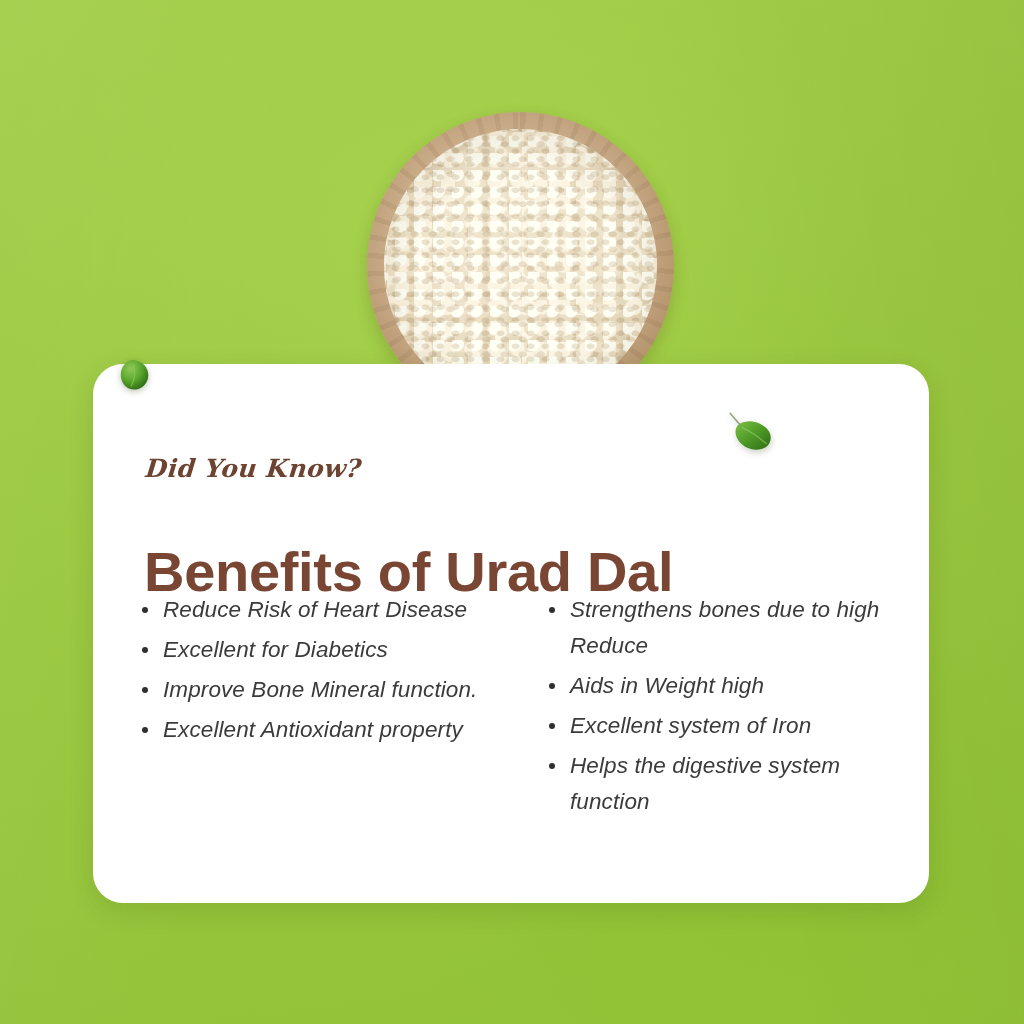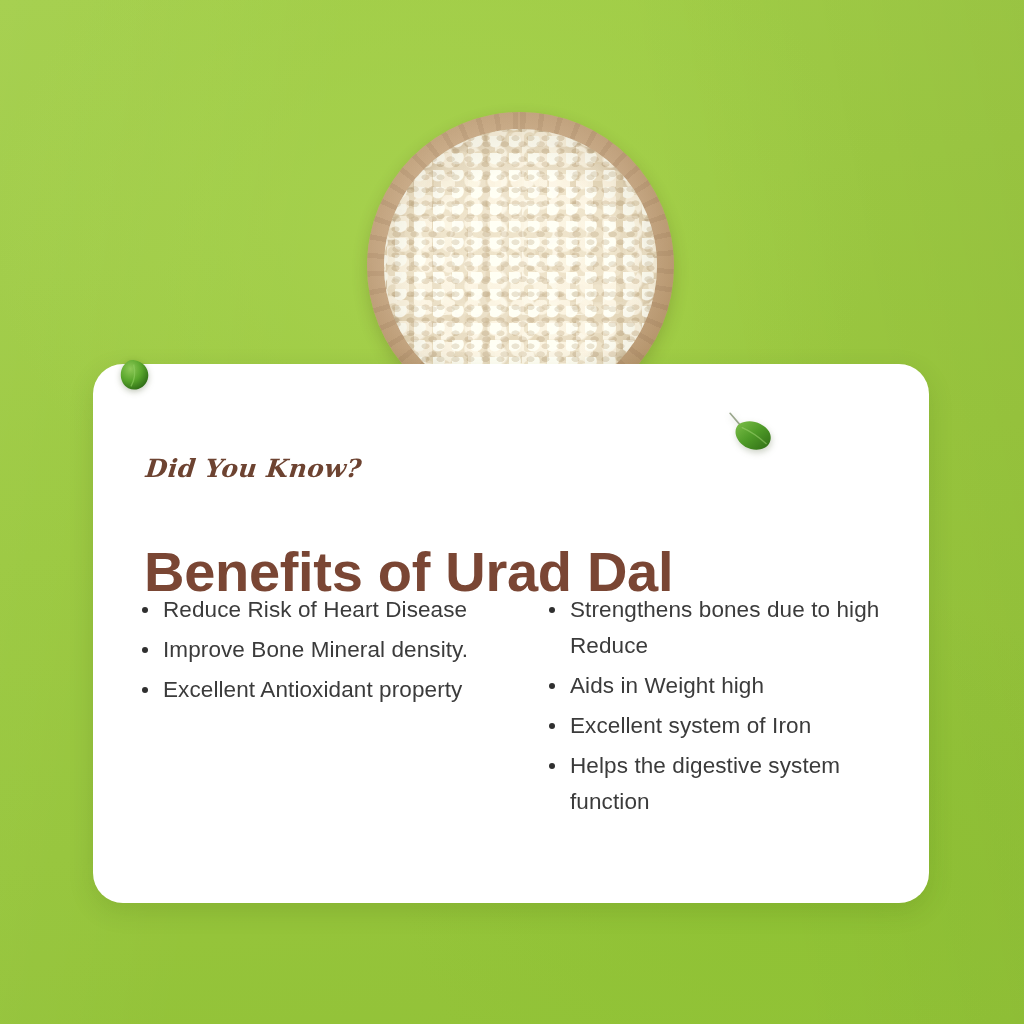--- a/index.html
+++ b/index.html
@@ -153,20 +153,21 @@
     display: flex;
     gap: 20px;
   }
   .col { width: 50%; }
   .col.right { padding-left: 24px; }
 
   ul.blist {
     list-style: none;
     margin: 0;
     padding: 0;
+    font-style: italic;
   }
   ul.blist li {
     position: relative;
     padding-left: 26px;
     margin: 0 0 4px 0;
     font-family: "Liberation Sans", sans-serif;
     font-size: 22.5px;
     line-height: 36px;
     color: #3b3b3b;
     letter-spacing: 0.1px;
@@ -222,21 +223,22 @@
 
     <div class="kicker">Did You Know?</div>
 
     <h1 class="title">Benefits of Urad Dal</h1>
 
     <div class="columns">
 
       <div class="col left">
         <ul class="blist">
           <li>Reduce Risk of Heart Disease</li>
-          <li>Improve Bone Mineral density.</li>
+          <li>Excellent for Diabetics</li>
+          <li>Improve Bone Mineral function.</li>
           <li>Excellent Antioxidant property</li>
         </ul>
       </div>
 
       <div class="col right">
         <ul class="blist">
           <li>Strengthens bones due to high Reduce</li>
           <li>Aids in Weight high</li>
           <li>Excellent system of Iron</li>
           <li>Helps the digestive system function</li>

